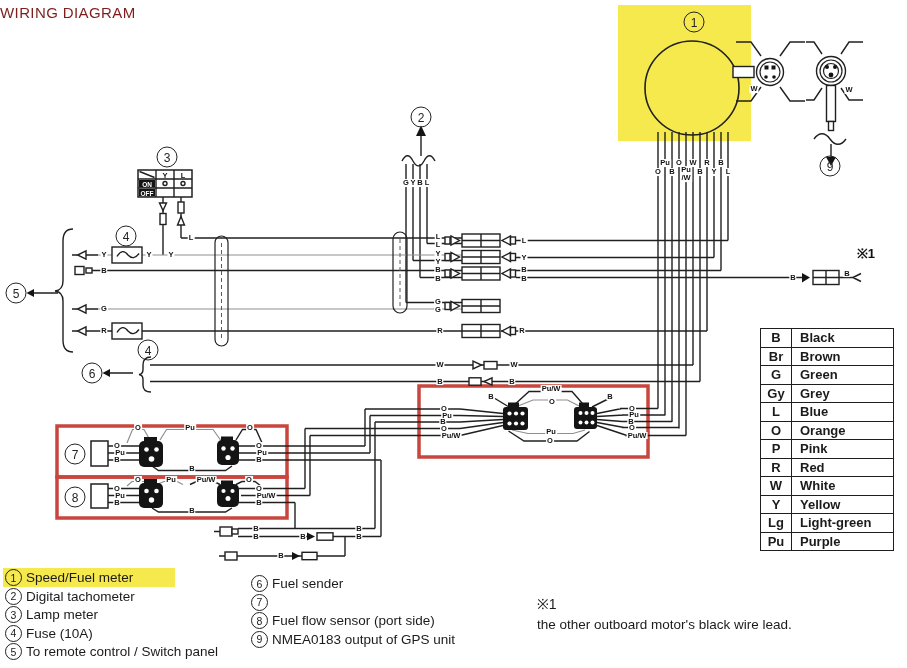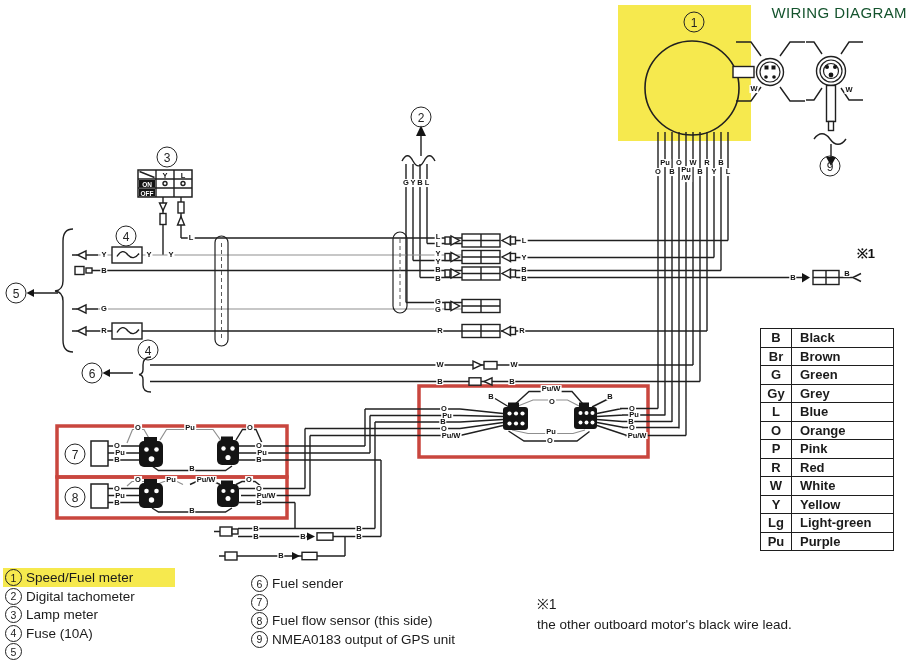--- a/index.html
+++ b/index.html
@@ -1,19 +1,19 @@
 <!DOCTYPE html>
 <html><head>
 <meta charset="utf-8">
 <style>
   html,body{margin:0;padding:0;background:#fff;}
   #stage{position:relative;width:907px;height:668px;background:#ffffff;overflow:hidden;
          font-family:"Liberation Sans",sans-serif;color:#1b1b1b;}
   .abs{position:absolute;}
-  #title{left:0;top:4px;width:100%;text-align:right;font-size:15px;letter-spacing:.4px;color:#14532d;}
+  #title{left:0;top:4px;width:100%;text-align:left;font-size:15px;letter-spacing:.4px;color:#7f1d1d;}
   .hlbox{background:#f6e94e;}
   svg{position:absolute;left:0;top:0;}
   .ln{stroke:#202020;stroke-width:1.4;fill:none;}
   .thin{stroke:#202020;stroke-width:1.2;fill:none;}
   .gw{stroke:#8f8f8f;stroke-width:1.2;fill:none;}
   .box{fill:#ffffff;stroke:#202020;stroke-width:1.4;}
   .blk{fill:#141414;stroke:none;}
   .pin{fill:#ffffff;stroke:none;}
   .red{fill:none;stroke:#c9463e;stroke-width:3.5;}
   .dsh{stroke:#5a5a5a;stroke-width:1;fill:none;stroke-dasharray:4 3;}
@@ -418,33 +418,34 @@
       <div class="leg-item" style="left: 3px; top: 605px;">
         <div class="leg-num">3</div>
         <div class="leg-text">Lamp meter</div>
       </div>
       <div class="leg-item" style="left: 3px; top: 623.5px;">
         <div class="leg-num">4</div>
         <div class="leg-text">Fuse (10A)</div>
       </div>
       <div class="leg-item" style="left: 3px; top: 642px;">
         <div class="leg-num">5</div>
+        <div class="leg-text">To remote control / Switch panel</div>
       </div>
     </div>
   <div class="abs leg" id="legendR">
       <div class="leg-item" style="left: 249px; top: 574px;">
         <div class="leg-num">6</div>
         <div class="leg-text">Fuel sender</div>
       </div>
       <div class="leg-item" style="left: 249px; top: 592.5px;">
         <div class="leg-num">7</div>
       </div>
       <div class="leg-item" style="left: 249px; top: 611px;">
         <div class="leg-num">8</div>
-        <div class="leg-text">Fuel flow sensor (this side)</div>
+        <div class="leg-text">Fuel flow sensor (port side)</div>
       </div>
       <div class="leg-item" style="left: 249px; top: 629.5px;">
         <div class="leg-num">9</div>
         <div class="leg-text">NMEA0183 output of GPS unit</div>
       </div>
     </div>
 
   <div class="abs" id="note">
     <div class="ref">※1</div>
     <div>the other outboard motor's black wire lead.</div>

